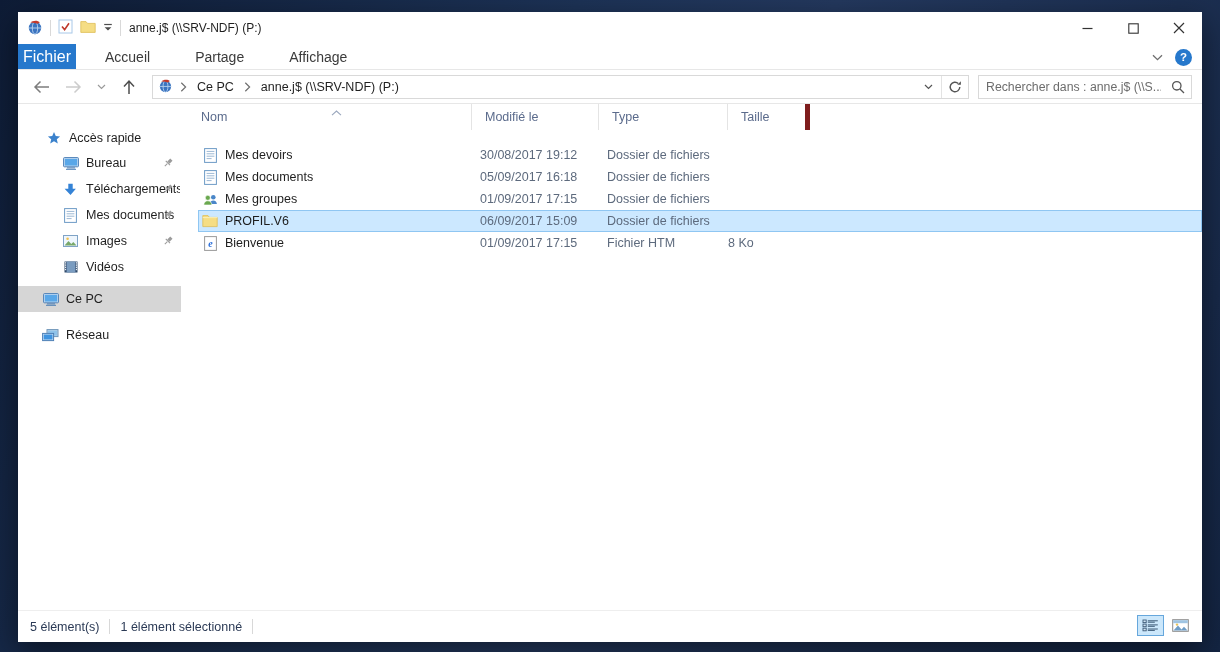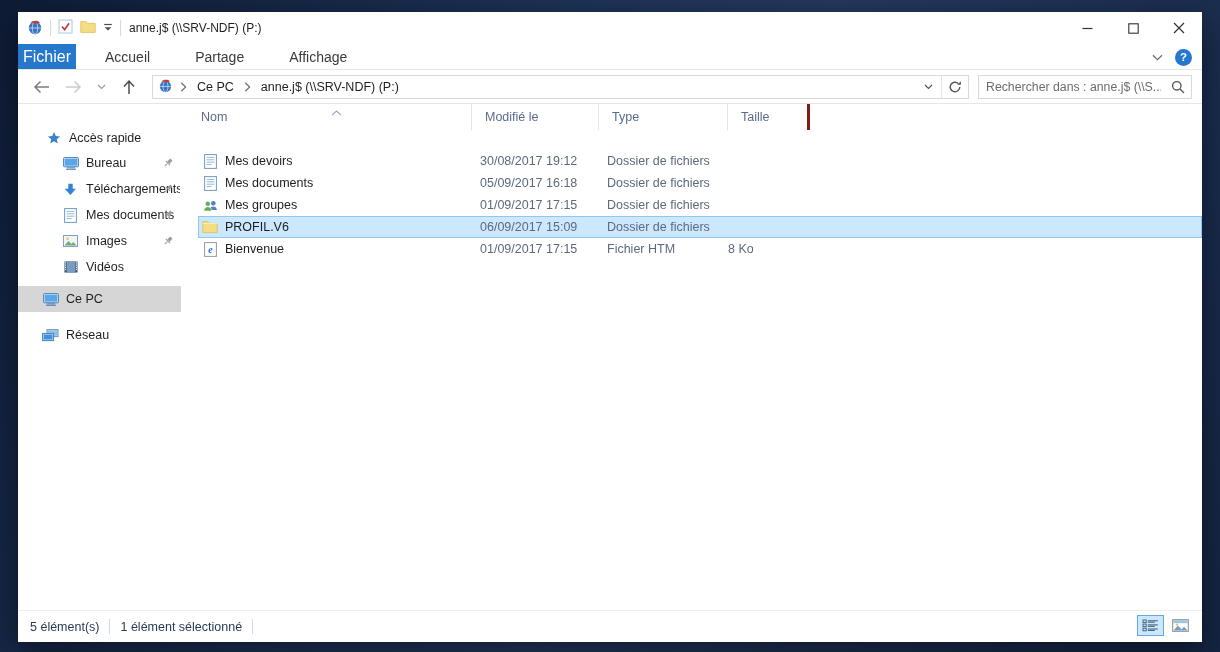--- a/index.html
+++ b/index.html
@@ -56,22 +56,22 @@
   .sr-selected { background:#d6d6d6; }
   .gap-s { height:6px; } .gap-m { height:10px; }
 
   
   .fileview { flex:1 1 auto; position:relative; padding-left:17px; padding-top:0; }
   .sort-caret { position:absolute; left:150px; top:1px; }
   .lv-header { display:grid; grid-template-columns:273px 127px 129px 83px; height:26px; align-items:center; color:#5b6b8c; }
   .lv-header .hcell { padding-left:13px; height:26px; line-height:26px; }
   .lv-header .hcell:first-child { padding-left:3px; }
   .lv-header .hcell + .hcell { border-left:1px solid #e4e4e4; }
-  .lv-header .hcell:last-child { border-right:3px solid #7f1d1d; }
-  .rows { margin-top:20px; }
+  .lv-header .hcell:last-child { border-right:5px solid #7f1d1d; }
+  .rows { margin-top:14px; }
   .row { display:grid; grid-template-columns:273px 127px 129px 83px; height:22px; align-items:center; border:1px solid transparent; }
   .row.selected { background:#cce8ff; border-color:#8fc6f2; }
   .cell { overflow:hidden; white-space:nowrap; }
   .cell.name { display:flex; align-items:center; gap:7px; padding-left:3px; color:#1e1e1e; }
   .cell.mod, .cell.type { padding-left:8px; color:#5d6a7d; }
   .cell.size { padding-right:10px; color:#5d6a7d; }
   .fic { width:16px; display:flex; justify-content:center; flex:0 0 16px; }
 
   
   .statusbar { height:32px; border-top:1px solid #eee; display:flex; align-items:center; padding:0 8px 0 12px; color:#2b3a55; position:relative; }

